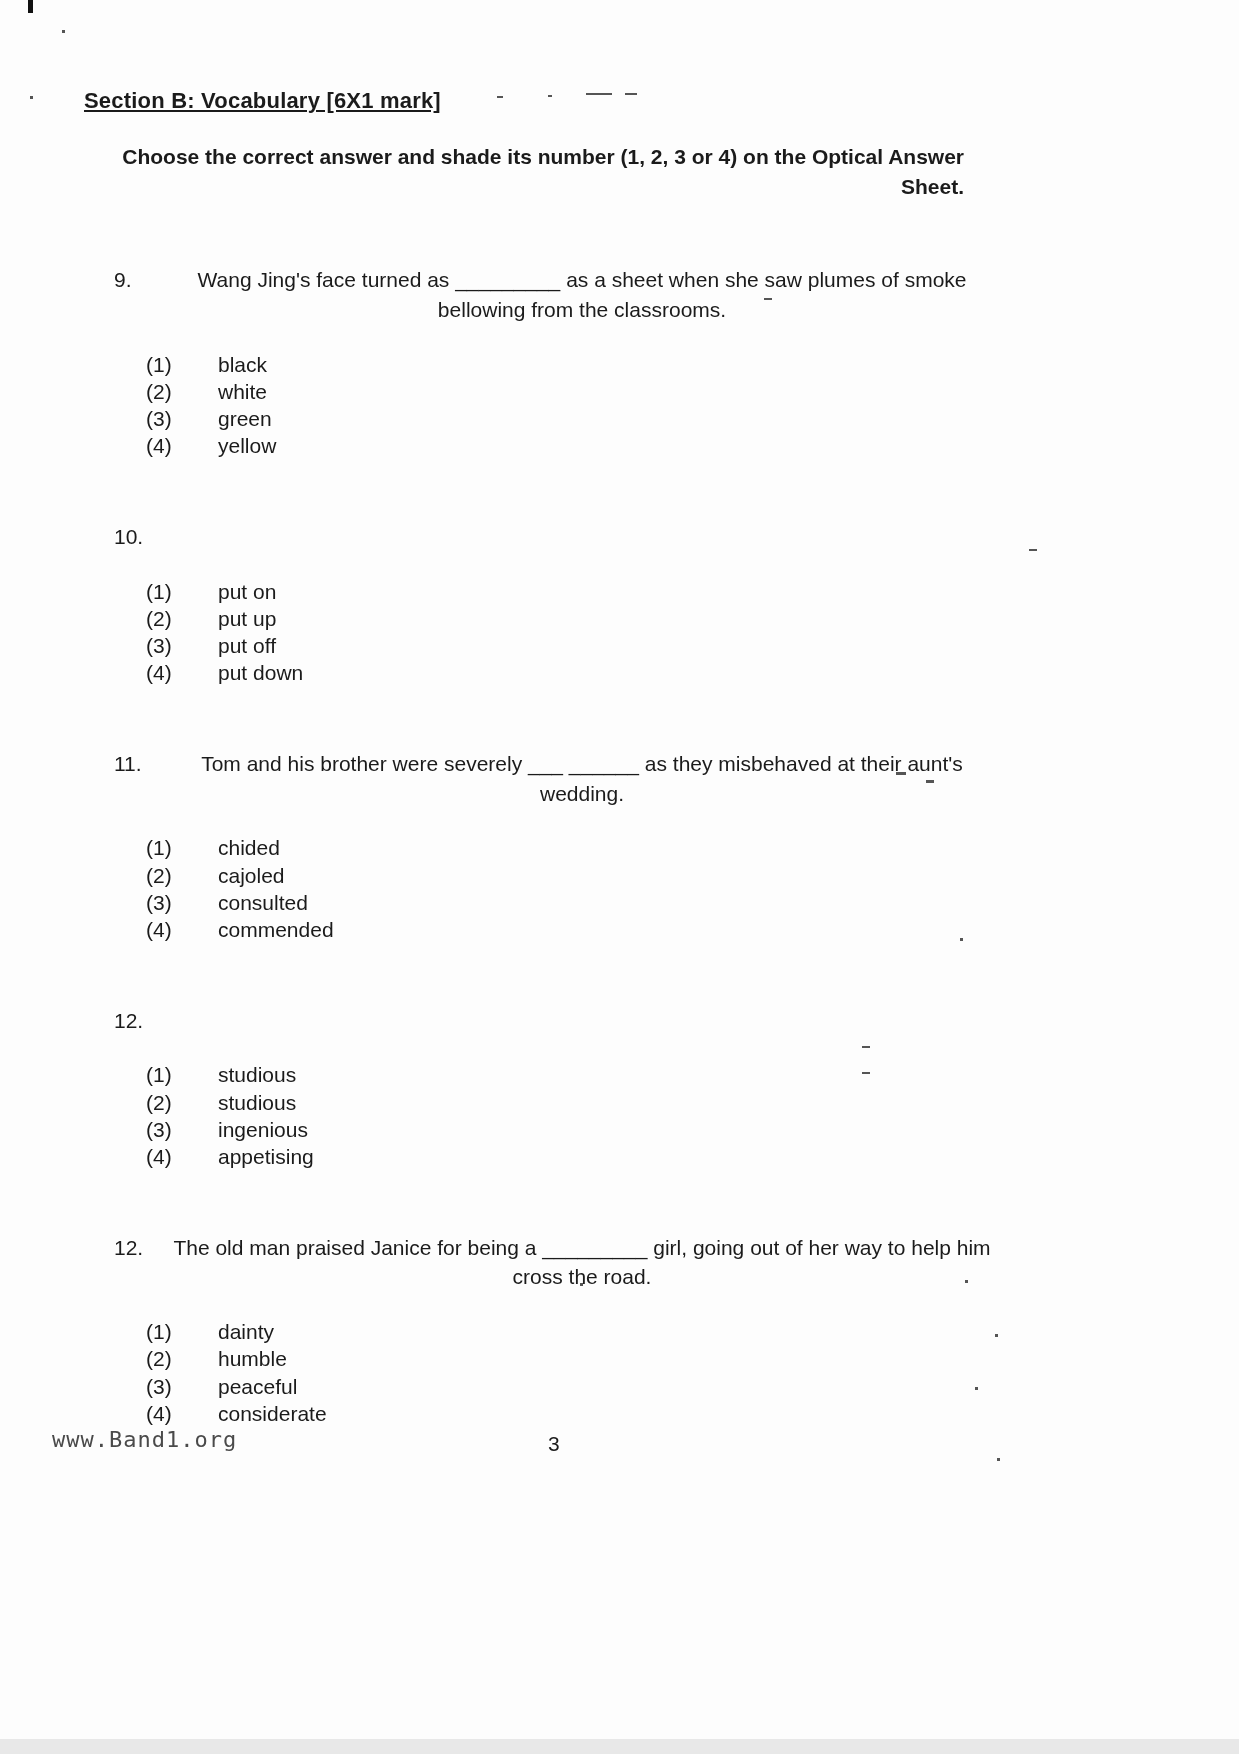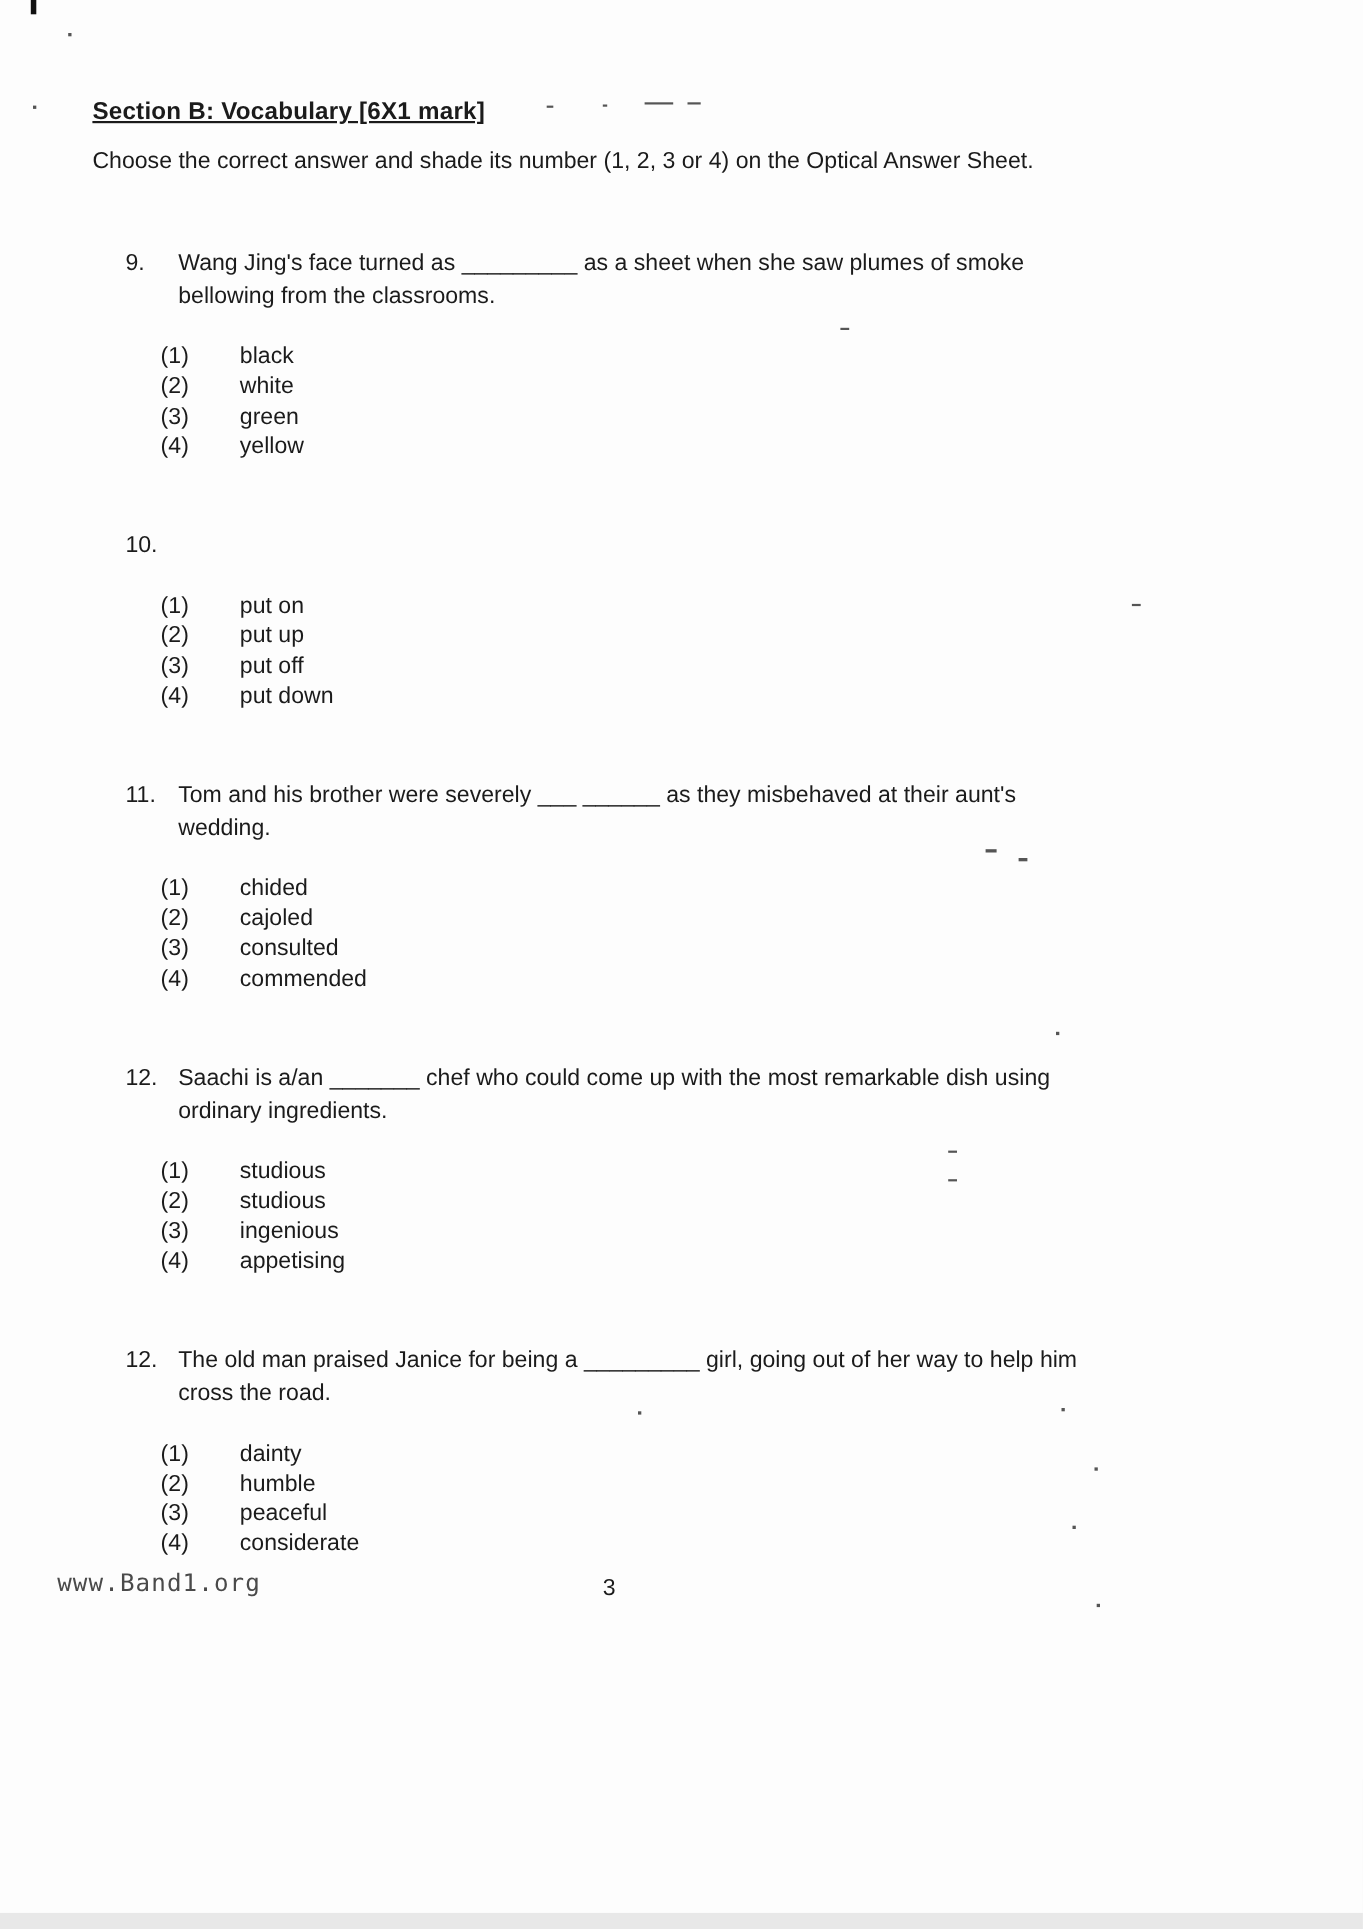--- a/index.html
+++ b/index.html
@@ -21,41 +21,43 @@
     padding: 88px 90px 0 84px;
   }
   .section-title {
     font-size: 22px;
     font-weight: 700;
     text-decoration: underline;
     letter-spacing: 0.2px;
     margin: 0;
   }
   .instructions {
-    margin-top: 18px;
-    font-size: 21px;
-    font-weight: 400;
+    margin-top: 28px;
+    font-size: 21px;
+    font-weight: 700;
     line-height: 1.45;
     max-width: 880px;
+    text-align: right;
   }
   .question {
     margin-left: 30px;
     margin-top: 62px;
   }
   .q-stem {
     display: flex;
     font-size: 21px;
     line-height: 1.42;
   }
   .q-num {
     width: 48px;
     flex-shrink: 0;
   }
   .q-text {
     max-width: 840px;
+    text-align: center;
   }
   .options {
     margin-top: 26px;
     margin-left: 32px;
   }
   .option {
     display: flex;
     font-size: 21px;
     line-height: 1.3;
   }
@@ -185,21 +187,20 @@
         <div class="option">
           <span class="o-num">(4)</span>
           <span class="o-label">commended</span>
         </div>
       </div>
     </div>
 
     <div class="question">
       <div class="q-stem">
         <span class="q-num">12.</span>
-        <span class="q-text">Saachi is a/an _______ chef who could come up with the most remarkable dish using ordinary ingredients.</span>
       </div>
       <div class="options">
         <div class="option">
           <span class="o-num">(1)</span>
           <span class="o-label">studious</span>
         </div>
         <div class="option">
           <span class="o-num">(2)</span>
           <span class="o-label">studious</span>
         </div>

